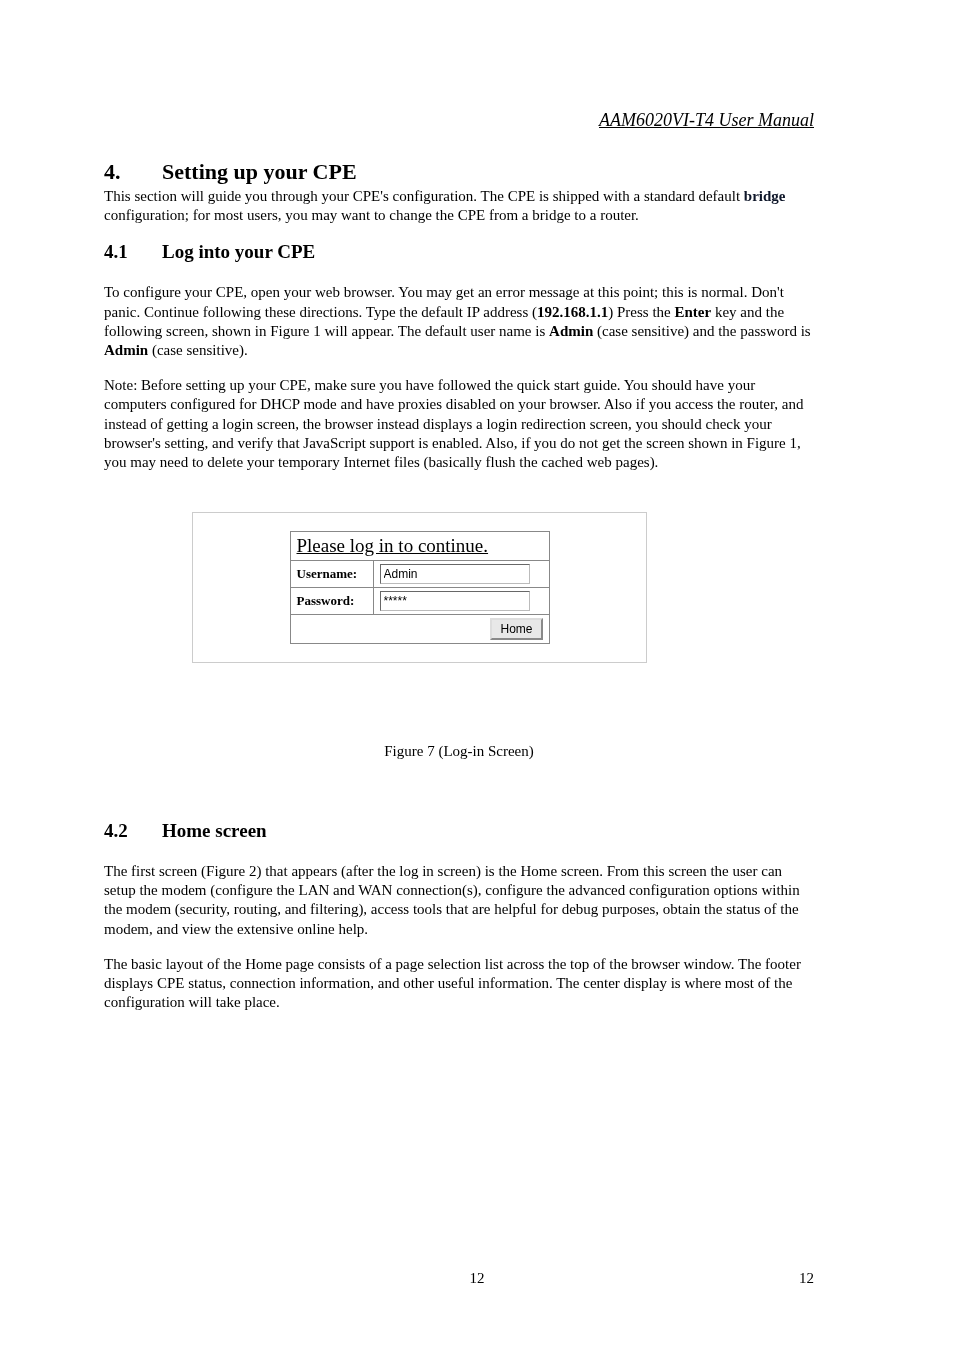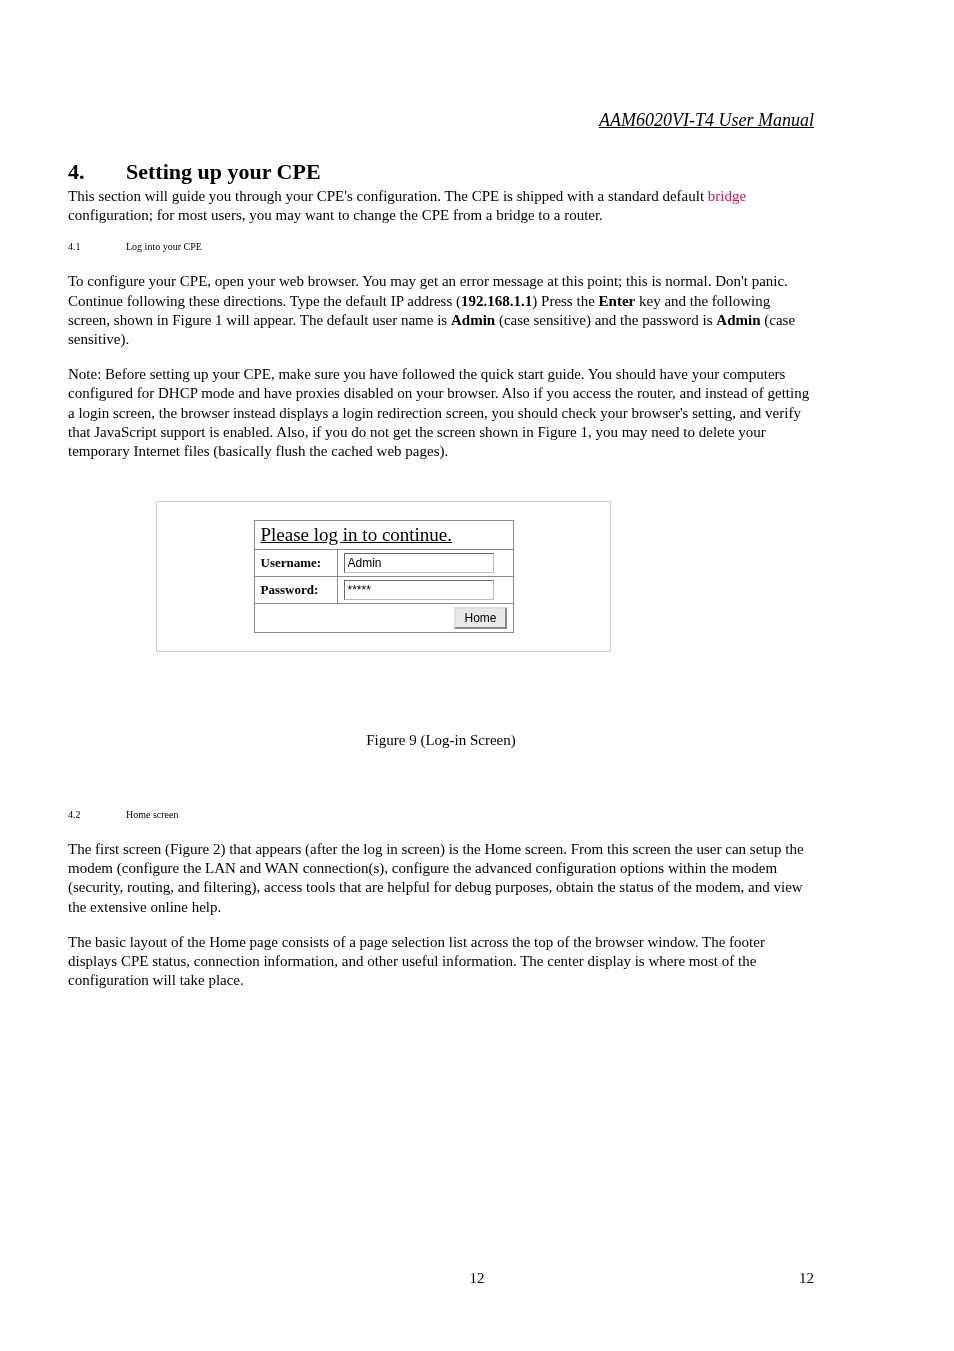--- a/index.html
+++ b/index.html
@@ -7,21 +7,21 @@
     padding: 0;
     background: #fff;
     font-family: "Times New Roman", Times, serif;
     color: #000;
     width: 954px;
   }
   .page {
     width: 954px;
     min-height: 1351px;
     position: relative;
-    padding: 110px 140px 0 68px;
+    padding: 110px 140px 0 104px;
     box-sizing: border-box;
   }
   .header-title {
     text-align: right;
     font-style: italic;
     font-size: 18px;
     text-decoration: underline;
     margin-bottom: 28px;
   }
   .h1 {
@@ -32,26 +32,26 @@
   .h1 .num {
     display: inline-block;
     width: 58px;
   }
   .para {
     font-size: 15px;
     line-height: 1.28;
     margin-bottom: 16px;
   }
   .blue-word {
-    color: #be185d;
-    font-weight: normal;
+    color: #0f172a;
+    font-weight: bold;
   }
   .h2 {
-    font-size: 10px;
-    font-weight: normal;
+    font-size: 19px;
+    font-weight: bold;
     margin-bottom: 20px;
   }
   .h2 .num {
     display: inline-block;
     width: 58px;
   }
   .bold {
     font-weight: bold;
     margin-top: 36px;
   }
@@ -183,21 +183,21 @@
       </tr>
       <tr>
         <td colspan="2" class="btn-row" style="border-top:1px solid #888;">
           <button class="login-btn">Home</button>
         </td>
       </tr>
     </tbody>
       </table>
   </div>
 
-  <div class="figure-caption">Figure 9 (Log-in Screen)</div>
+  <div class="figure-caption">Figure 7 (Log-in Screen)</div>
 
   <div class="h2">
     <span class="num">4.2</span><span>Home screen</span>
   </div>
 
   <div class="para">The first screen (Figure 2) that appears (after the log in screen) is the Home screen.  From this screen the user can setup the modem (configure the LAN and WAN connection(s), configure the advanced configuration options within the modem (security, routing, and filtering), access tools that are helpful for debug purposes, obtain the status of the modem, and view the extensive online help.</div>
 
   <div class="para">The basic layout of the Home page consists of a page selection list across the top of the browser window.  The footer displays CPE status, connection information, and other useful information. The center display is where most of the configuration will take place.</div>
 
   <div class="page-number-left">12</div>

